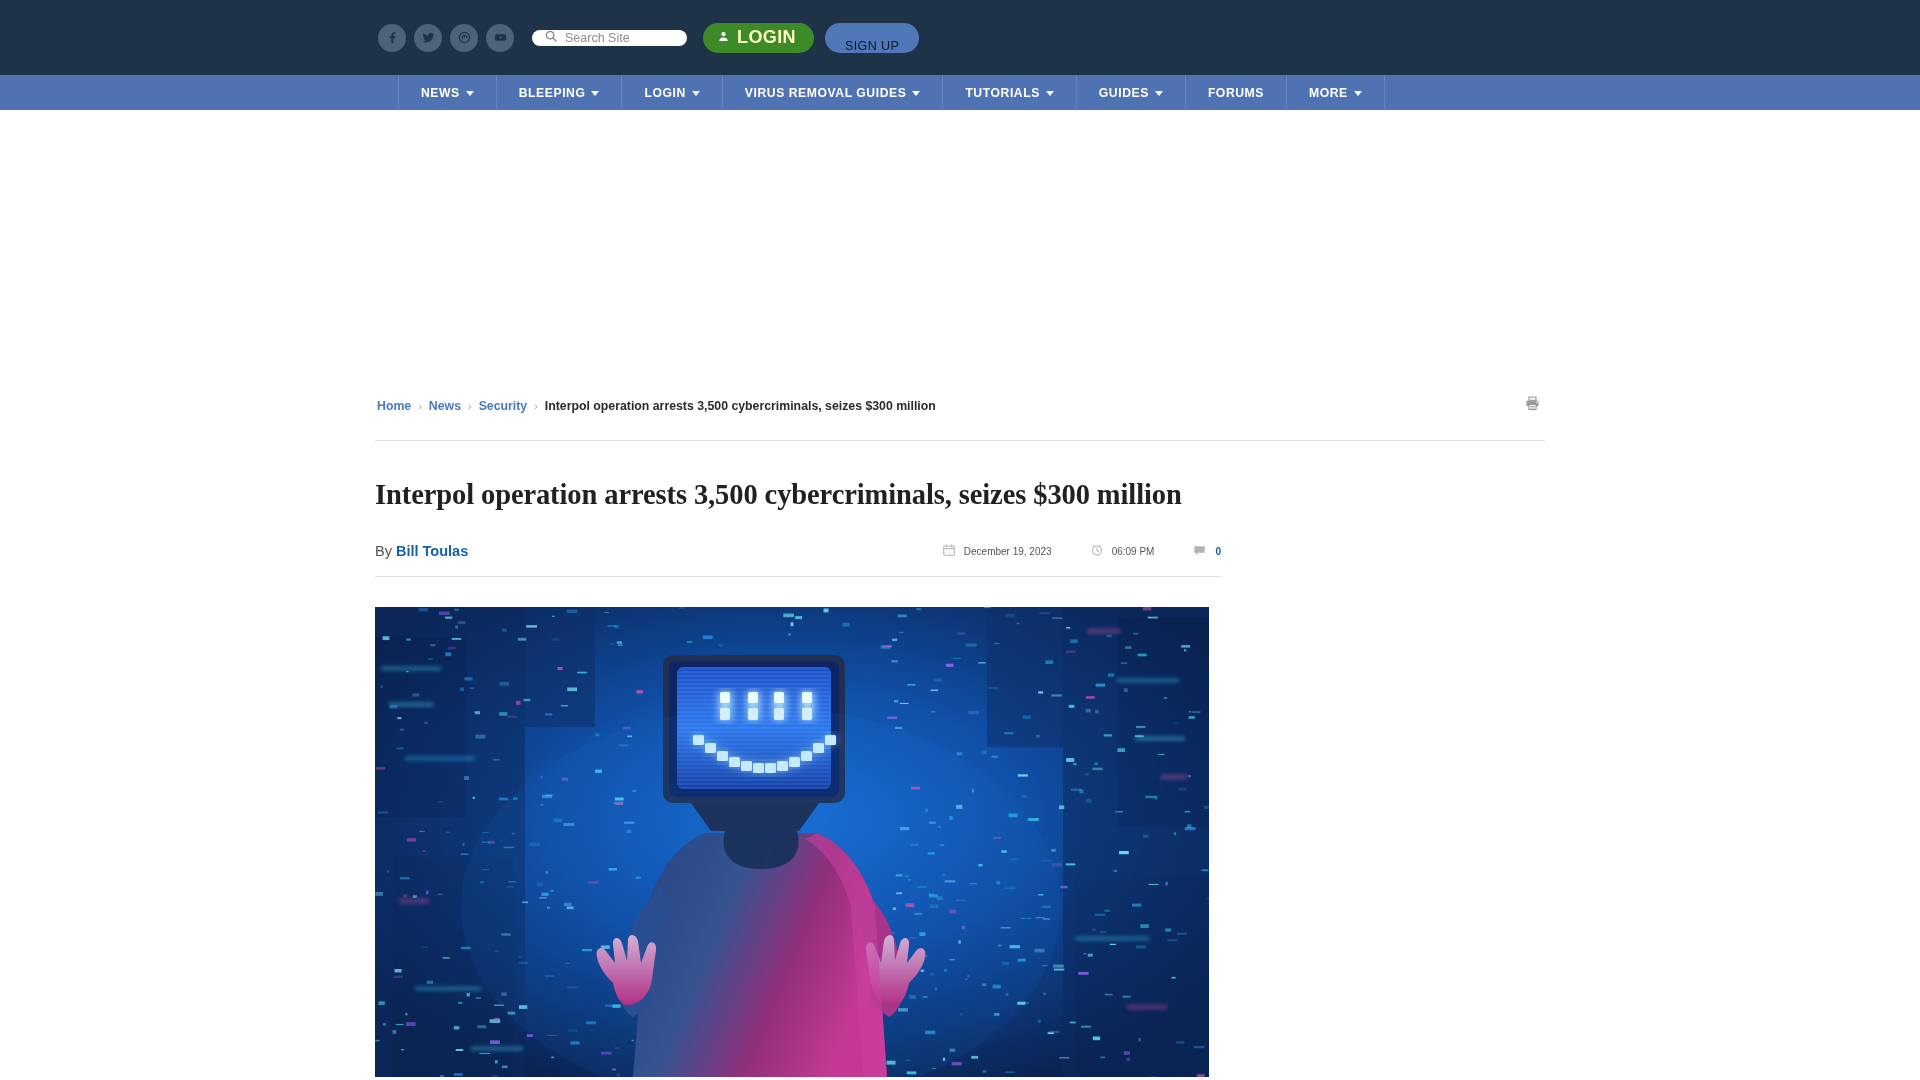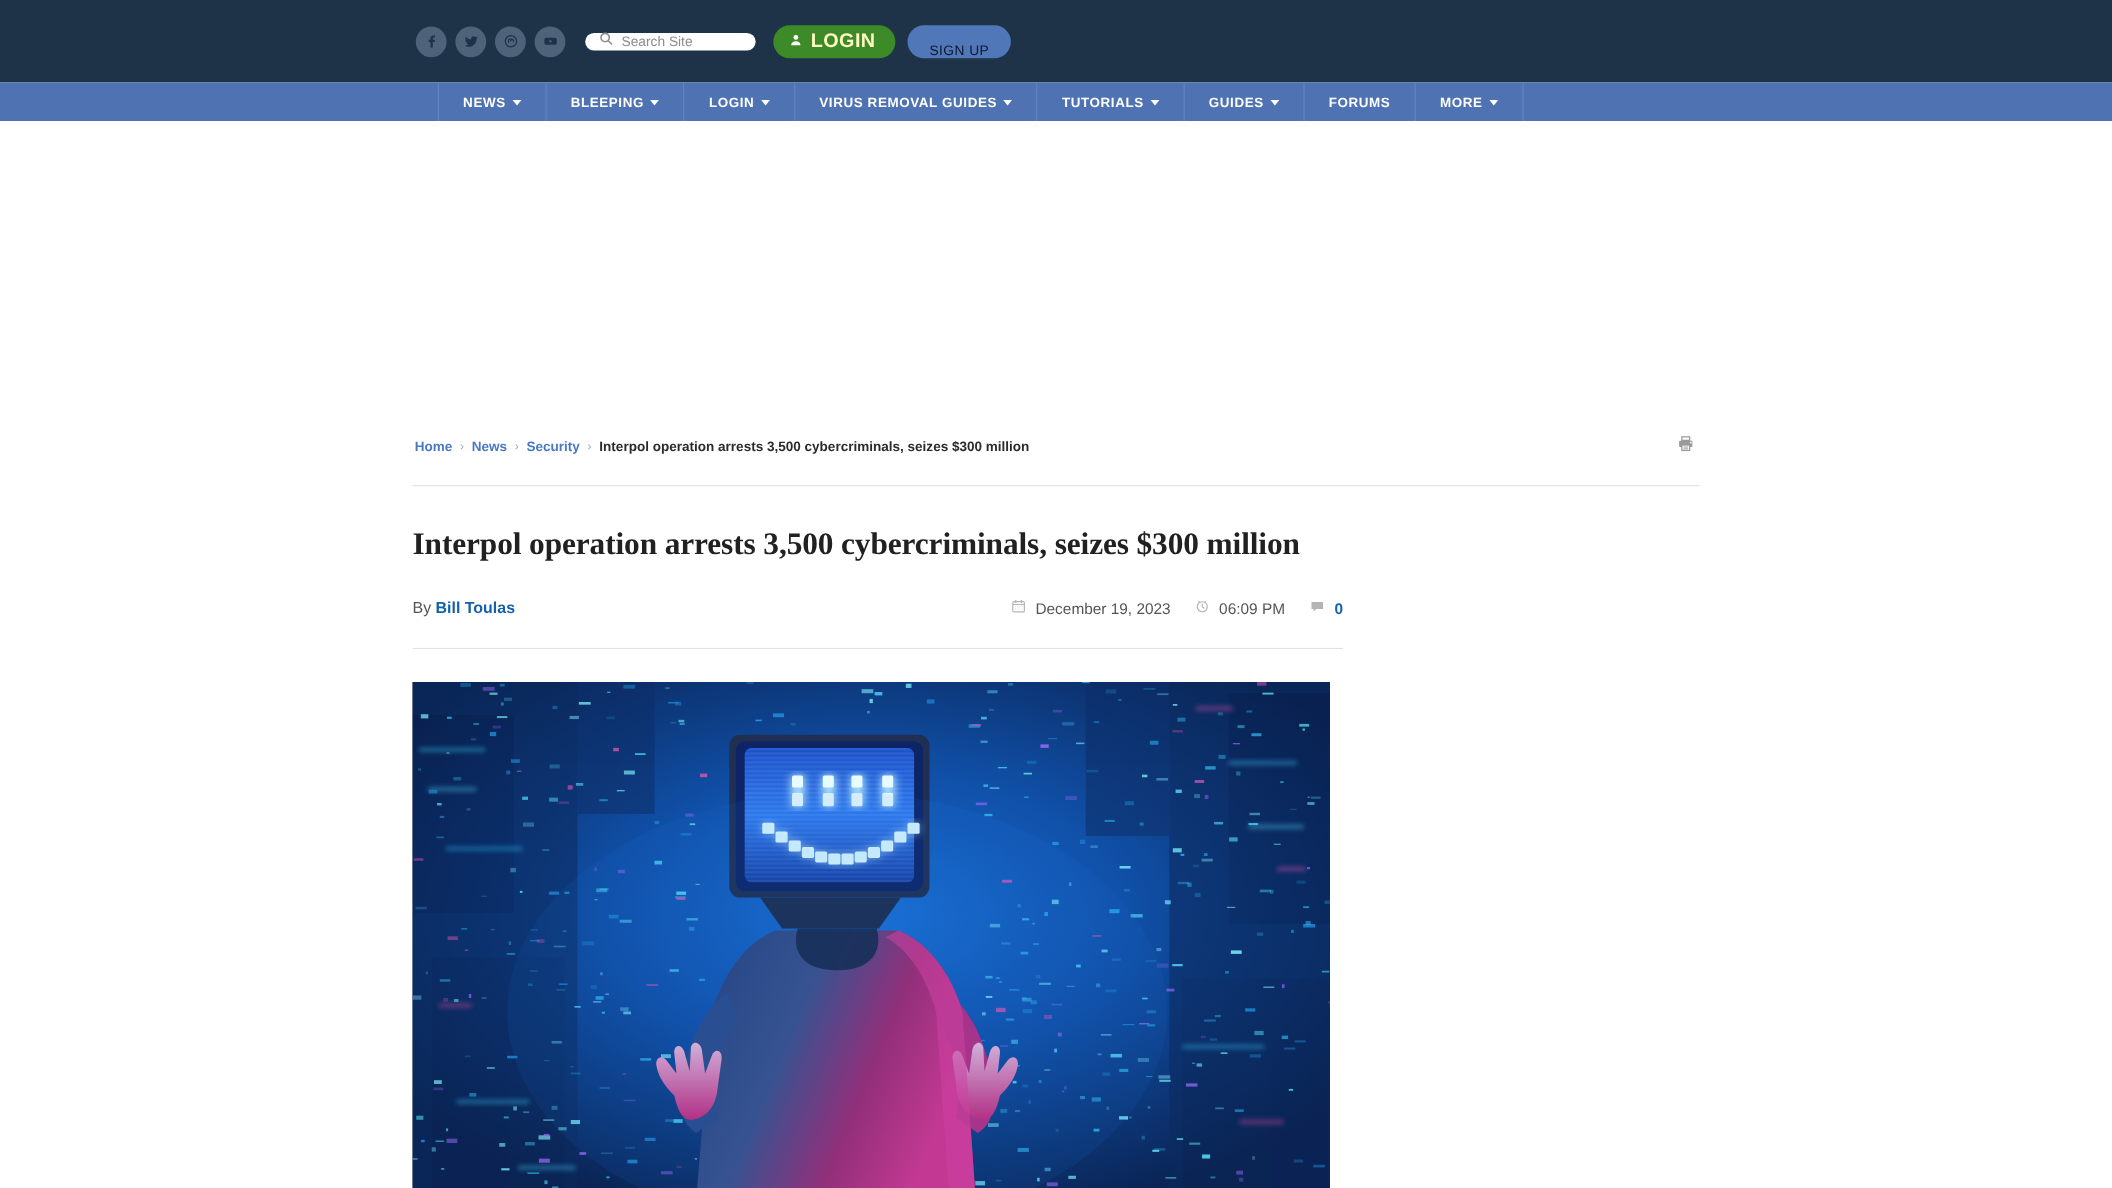--- a/index.html
+++ b/index.html
@@ -205,38 +205,38 @@
     margin-top: 38px;
     letter-spacing: -0.1px;
   }
 
   .byline-row {
     margin-top: 32px;
     width: 846px;
     display: flex;
     align-items: center;
     justify-content: space-between;
-    padding-bottom: 28px;
+    padding-bottom: 17px;
     border-bottom: 1px solid #e2e2e2;
   }
   .byline {
     font-size: 14.5px;
     color: #555555;
   }
   .byline .author {
     color: #1560a8;
     font-weight: 700;
     text-decoration: none;
     cursor: pointer;
   }
   .meta {
     display: flex;
     align-items: center;
-    gap: 22px;
-    font-size: 14px;
+    gap: 38px;
+    font-size: 10px;
     color: #555555;
   }
   .meta-item { display: flex; align-items: center; gap: 8px; }
   .meta-item .count { color: #1560a8; font-weight: 700; }
 
   
   .article-figure {
     margin-top: 30px;
     width: 834px;
     height: 470px;

